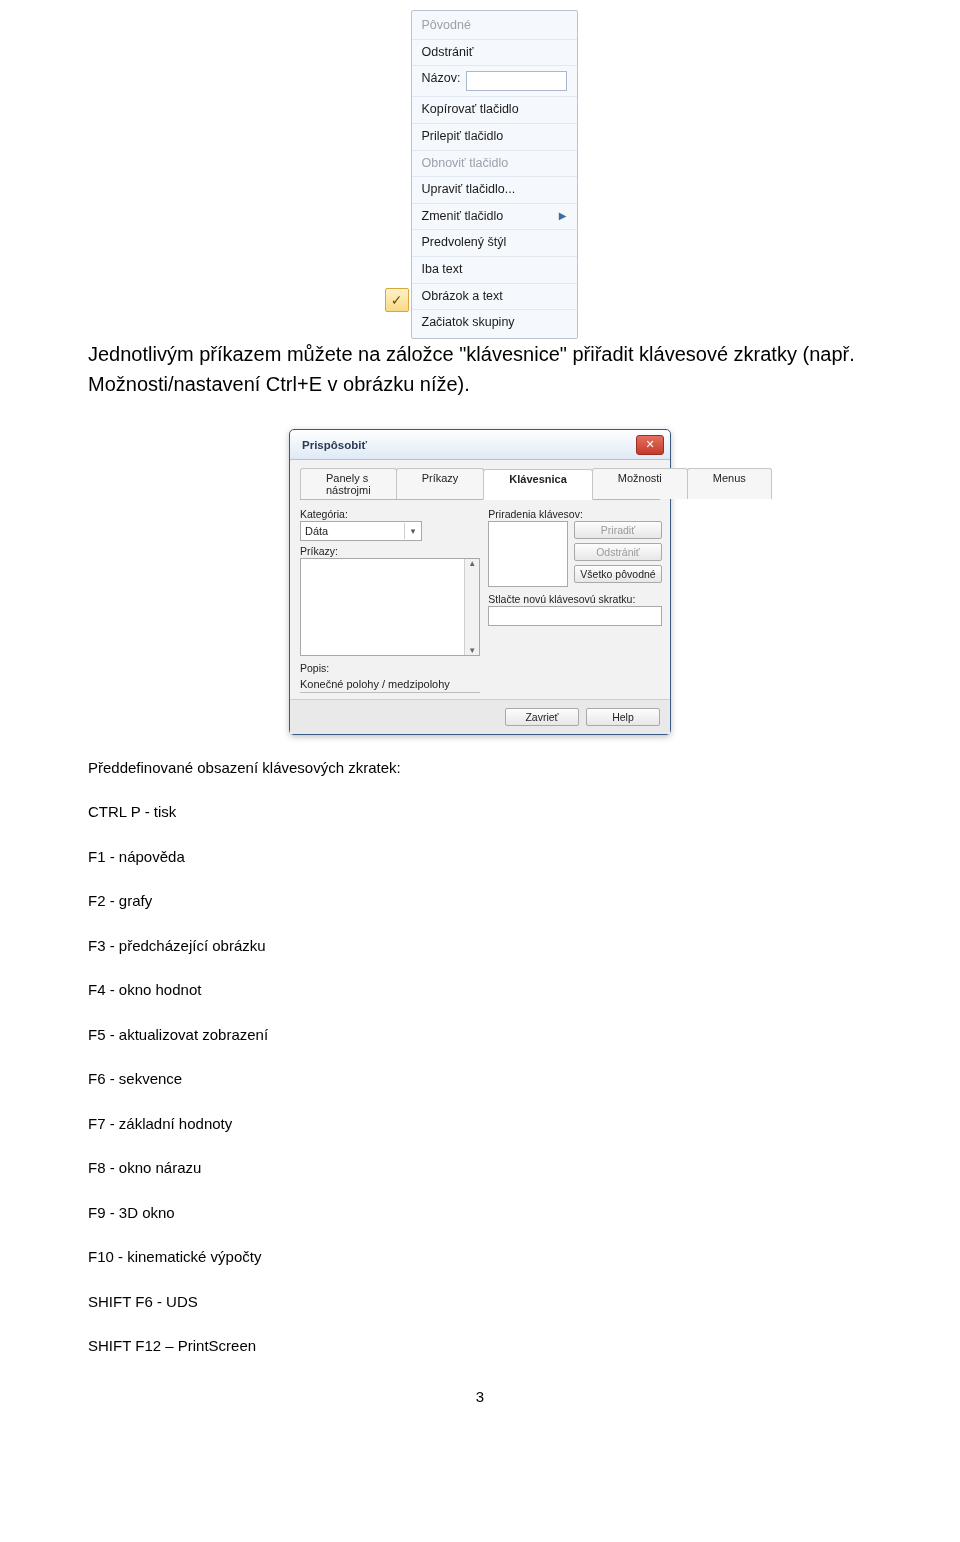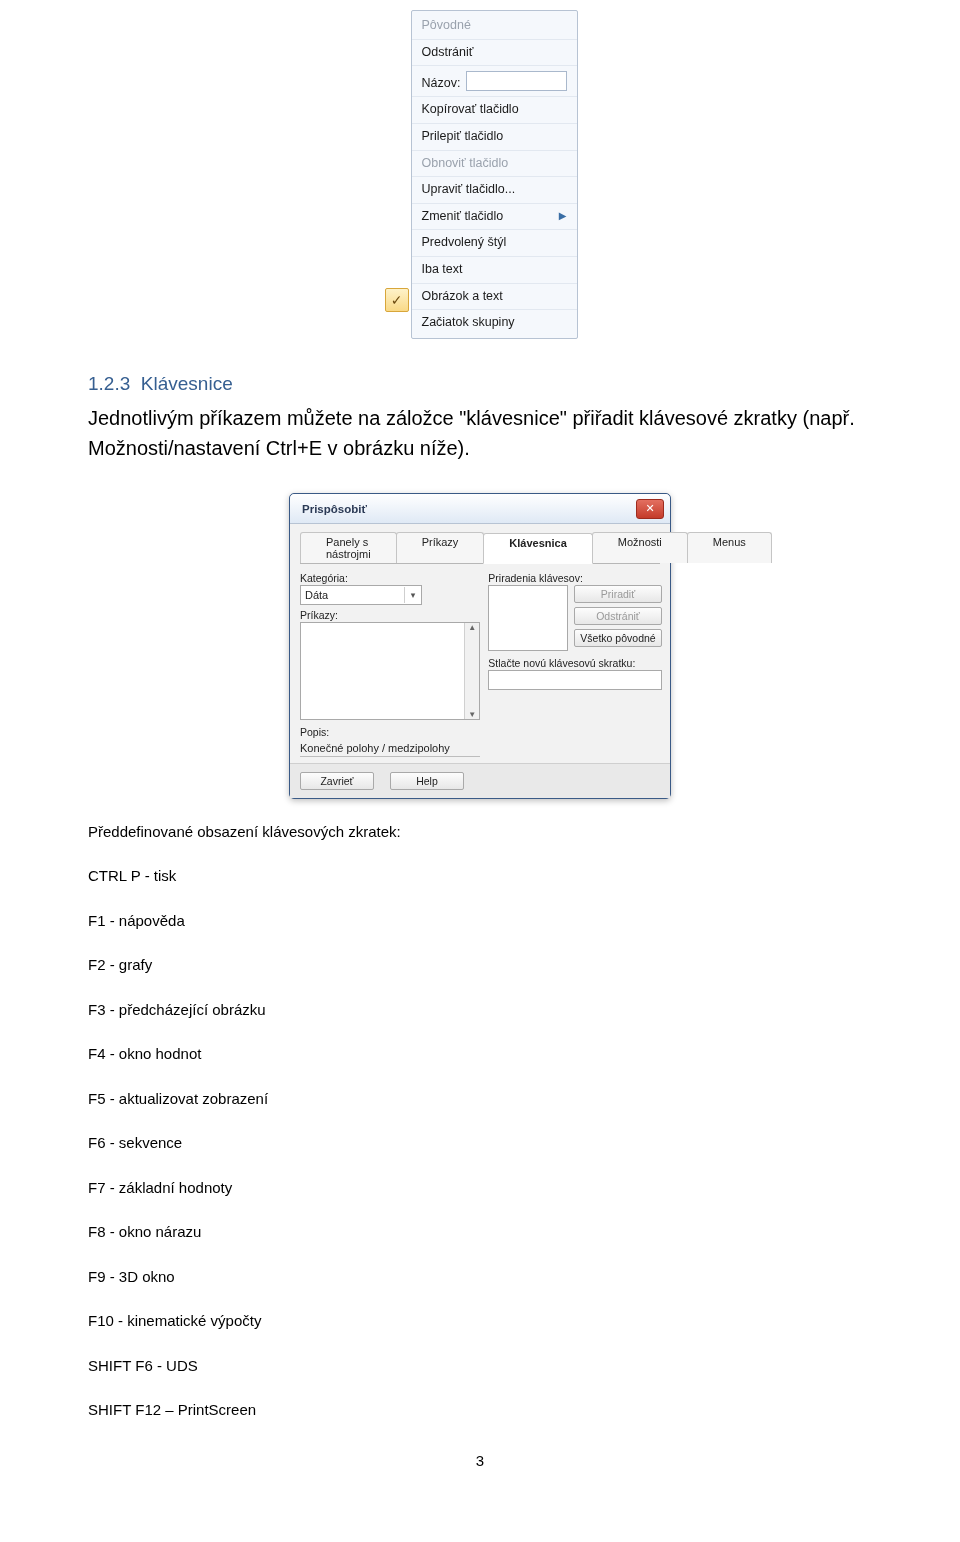--- a/index.html
+++ b/index.html
@@ -5,21 +5,21 @@
   html,body{margin:0;padding:0;background:#fff;color:#000;font-family:Arial,Helvetica,sans-serif}
   .page{width:960px;margin:0 auto;padding:0 0 40px 0;box-sizing:border-box}
   .figure-center{display:flex;justify-content:center;margin-top:10px}
   .ctx-wrap{display:flex;align-items:flex-start}
   .ctx-checkcol{width:28px;display:flex;flex-direction:column;align-items:center;padding-top:278px}
   .ctx-check{width:22px;height:22px;border:1px solid #d8a63a;background:linear-gradient(#fef2c9,#f9d987);border-radius:2px;display:flex;align-items:center;justify-content:center;font-size:14px;color:#6b4a10}
   .ctx-menu{width:165px;background:#f5f8fc;border:1px solid #b7c3d3;border-radius:2px;padding:2px 0;font-size:12.5px;color:#1a1a1a}
   .ctx-item{padding:5px 10px;border-top:1px solid #e2e8f0;line-height:1.25;display:flex;align-items:center;justify-content:space-between}
   .ctx-item:first-child{border-top:none}
   .ctx-item.disabled{color:#9aa2ad}
-  .ctx-row{display:flex;align-items:flex-end;gap:6px;width:100%}
+  .ctx-row{display:flex;align-items:flex-start;gap:6px;width:100%}
   .ctx-label{flex:1}
   .ctx-input{flex:1;height:18px;border:1px solid #a9b8cc;background:#fff}
   .ctx-arrow{font-size:10px;color:#3a6ea5;margin-left:6px}
 
   h2.section{font-size:19px;font-weight:normal;color:#365F91;margin:34px 0 8px 88px}
   p.body{font-size:20px;line-height:1.5;margin:0 55px 0 88px}
 
   .dlg-wrap{display:flex;justify-content:center;margin:30px 0 18px 0}
   .dlg-outer{border:1px solid #3a5a86;border-radius:5px;background:#e8eef6;width:380px;box-shadow:0 2px 6px rgba(0,0,0,.25);font-size:11px;color:#222}
   .dlg-titlebar{display:flex;align-items:center;justify-content:space-between;padding:5px 6px 4px 12px;background:linear-gradient(#fff,#dfe9f5);border-bottom:1px solid #b7c3d3;border-top-left-radius:5px;border-top-right-radius:5px}
@@ -39,21 +39,21 @@
   .listbox{border:1px solid #a9a9a9;background:#fff;height:96px;overflow:hidden;position:relative}
   .listbox .lb-inner{position:absolute;inset:0 14px 0 0;overflow:hidden}
   .listbox .lb-item{padding:1px 4px;white-space:nowrap;font-size:10.5px}
   .listbox .lb-item.sel{background:#3178cf;color:#fff}
   .listbox .sb{position:absolute;right:0;top:0;bottom:0;width:14px;background:#f1f1f1;border-left:1px solid #d0d0d0;display:flex;flex-direction:column;justify-content:space-between;align-items:center;font-size:8px;color:#666}
   .assignbox{border:1px solid #a9a9a9;background:#fff;height:64px}
   .btn{display:inline-block;border:1px solid #a9a9a9;background:linear-gradient(#fdfdfd,#e7e7e7);border-radius:2px;padding:2px 0;text-align:center;width:100%;margin-bottom:4px;font-size:10.5px}
   .btn.disabled{color:#9a9a9a}
   .shortcut-in{border:1px solid #a9a9a9;background:#fff;height:18px;width:100%}
   .desc-line{border-bottom:1px solid #bdbdbd;padding-bottom:2px;margin-top:4px}
-  .dlg-footer{display:flex;justify-content:flex-start;gap:16px;padding:8px 10px;border-top:1px solid #cfcfcf;background:#e9e9e9}
+  .dlg-footer{display:flex;justify-content:flex-end;gap:7px;padding:8px 10px;border-top:1px solid #cfcfcf;background:#e9e9e9}
   .dlg-footer .btn{width:72px;margin:0}
 
   .shortcut-list{margin:22px 55px 0 88px;font-size:15px;line-height:1.5}
   .shortcut-list p{margin:0 0 22px 0}
 
   .pagenum{text-align:center;font-size:15px;margin-top:30px}
 </style>
 </head>
 <body>
 
@@ -102,23 +102,20 @@
           <div class="ctx-item">
             <span class="ctx-label">Obrázok a text</span>
           </div>
           <div class="ctx-item">
             <span class="ctx-label">Začiatok skupiny</span>
           </div>
         </div>
     </div>
   </div>
 
-  <h2 class="section">
-    <span>1.2.3</span>&nbsp;&nbsp;<span>Klávesnice</span>
-  </h2>
   <p class="body">Jednotlivým příkazem můžete na záložce "klávesnice" přiřadit klávesové zkratky (např. Možnosti/nastavení Ctrl+E v obrázku níže).</p>
 
   <div class="dlg-wrap">
     <div class="dlg-outer">
       <div class="dlg-titlebar">
         <span class="dlg-title">Prispôsobiť</span>
         <div class="dlg-close">
           <span>✕</span>
         </div>
       </div>

